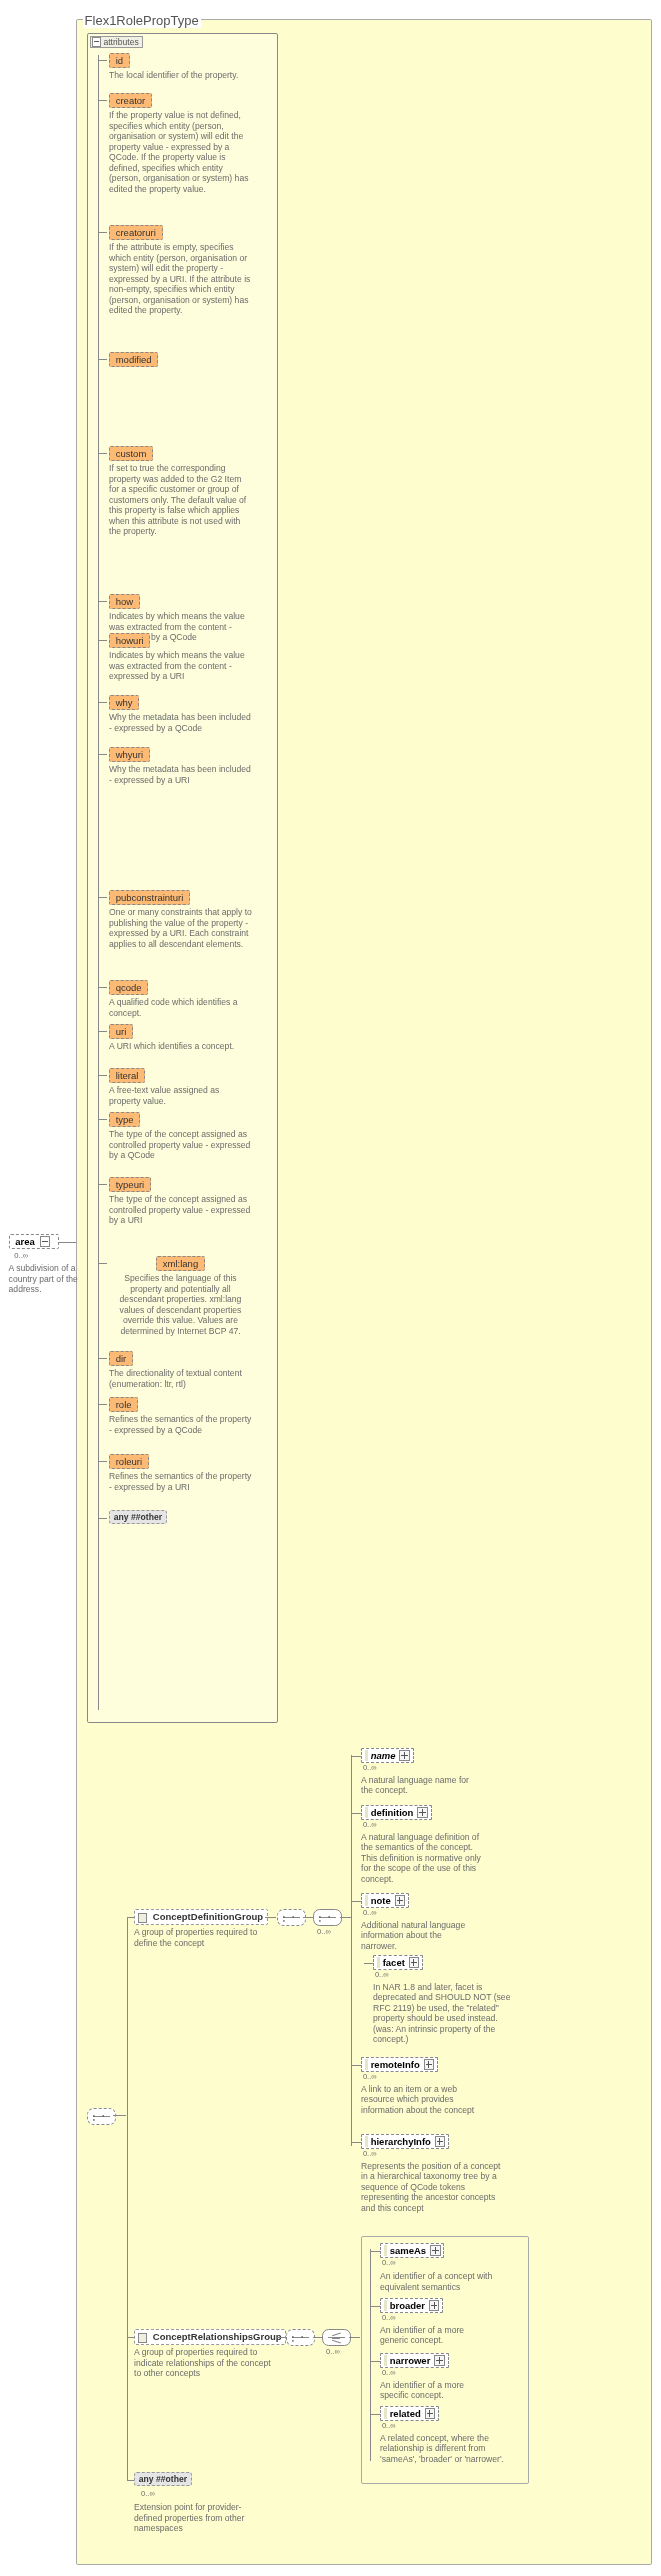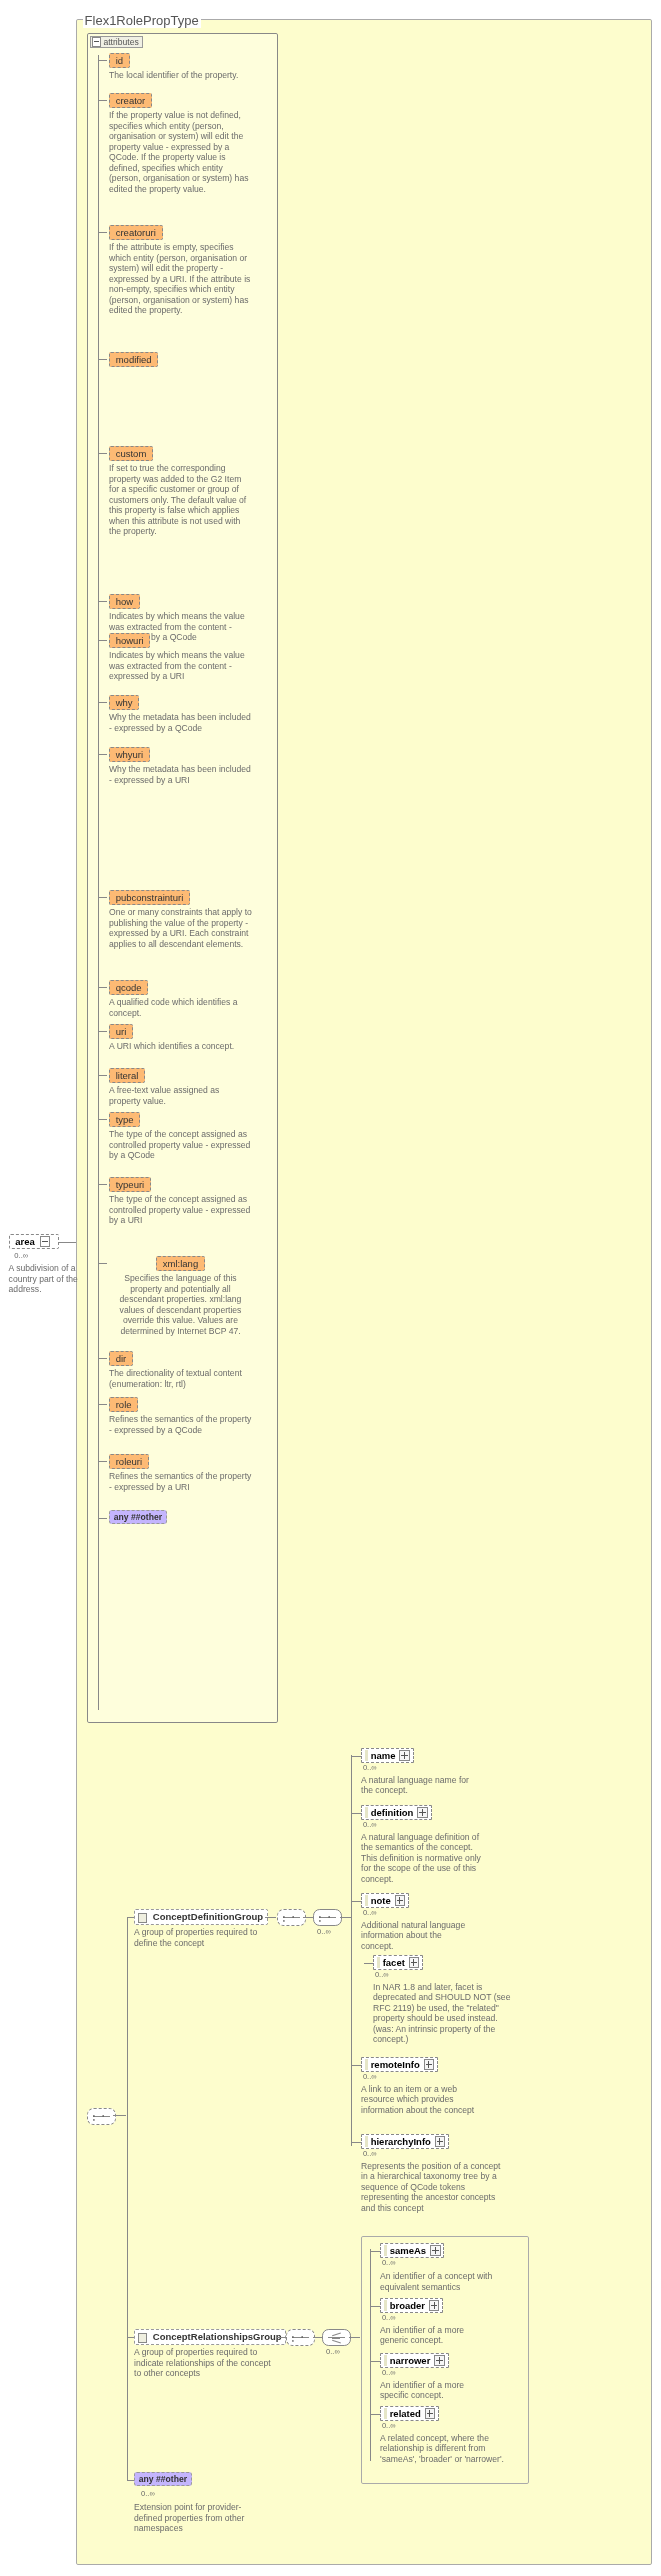--- a/index.html
+++ b/index.html
@@ -227,21 +227,21 @@
     font-size:7.6px; color:#666;
   }
   .elem .stripe {
     display:inline-block; width:2.9px; align-self:stretch;
     background:#e6e6c8; margin-right:2.9px;
   }
 
   .anybox {
     position:absolute;
     border:1px dashed #999;
-    background:#c4b5fd;
+    background:#e5e5e5;
     border-radius:2.9px;
     padding:1px 3.8px;
     font-size:8.6px;
     color:#555;
   }
   .anybox .bold { font-weight:bold; color:#333; }
 
   
   .under-occ {
     position:absolute;
@@ -406,21 +406,21 @@
   </div>
   <div class="under-occ" style="left:317px; top:1927px;">0..∞</div>
 
   <div class="hconn" style="left:340px; top:1917px; width:11.4px;"></div>
   <div class="rail" style="left:351px; top:1755px; height:391px;"></div>
 
   <div class="elem dashed" style="left:361px; top:1748px; width:141px;">
     <div class="hconn" style="left:-9.5px; top:7.6px; width:9.5px;"></div>
     <span class="ebox">
       <span class="stripe"></span>
-      <span style="font-weight:bold;">name</span>
+      <span style="font-weight:bold;font-style:italic;">name</span>
       <span class="eicon"></span>
     </span>
     <span class="eocc">0..∞</span>
     <span class="edesc" style="margin-top:11.4px; width:114px;">A natural language name for the concept.</span>
   </div>
   <div class="elem dashed" style="left:361px; top:1805px; width:141px;">
     <div class="hconn" style="left:-9.5px; top:7.6px; width:9.5px;"></div>
     <span class="ebox">
       <span class="stripe"></span>
       <span style="font-weight:bold;">definition</span>
@@ -430,21 +430,21 @@
     <span class="edesc" style="margin-top:11.4px; width:126px;">A natural language definition of the semantics of the concept. This definition is normative only for the scope of the use of this concept.</span>
   </div>
   <div class="elem dashed" style="left:361px; top:1893px; width:141px;">
     <div class="hconn" style="left:-9.5px; top:7.6px; width:9.5px;"></div>
     <span class="ebox">
       <span class="stripe"></span>
       <span style="font-weight:bold;">note</span>
       <span class="eicon"></span>
     </span>
     <span class="eocc">0..∞</span>
-    <span class="edesc" style="margin-top:11.4px; width:114px;">Additional natural language information about the concept.</span>
+    <span class="edesc" style="margin-top:11.4px; width:114px;">Additional natural language information about the narrower.</span>
   </div>
   <div class="elem dashed" style="left:361px; top:1955px; width:151px;margin-left:12px;">
     <div class="hconn" style="left:-9.5px; top:7.6px; width:9.5px;"></div>
     <span class="ebox">
       <span class="stripe"></span>
       <span style="font-weight:bold;">facet</span>
       <span class="eicon"></span>
     </span>
     <span class="eocc">0..∞</span>
     <span class="edesc" style="margin-top:11.4px; width:141px;">In NAR 1.8 and later, facet is deprecated and SHOULD NOT (see RFC 2119) be used, the "related" property should be used instead.(was: An intrinsic property of the concept.)</span>

